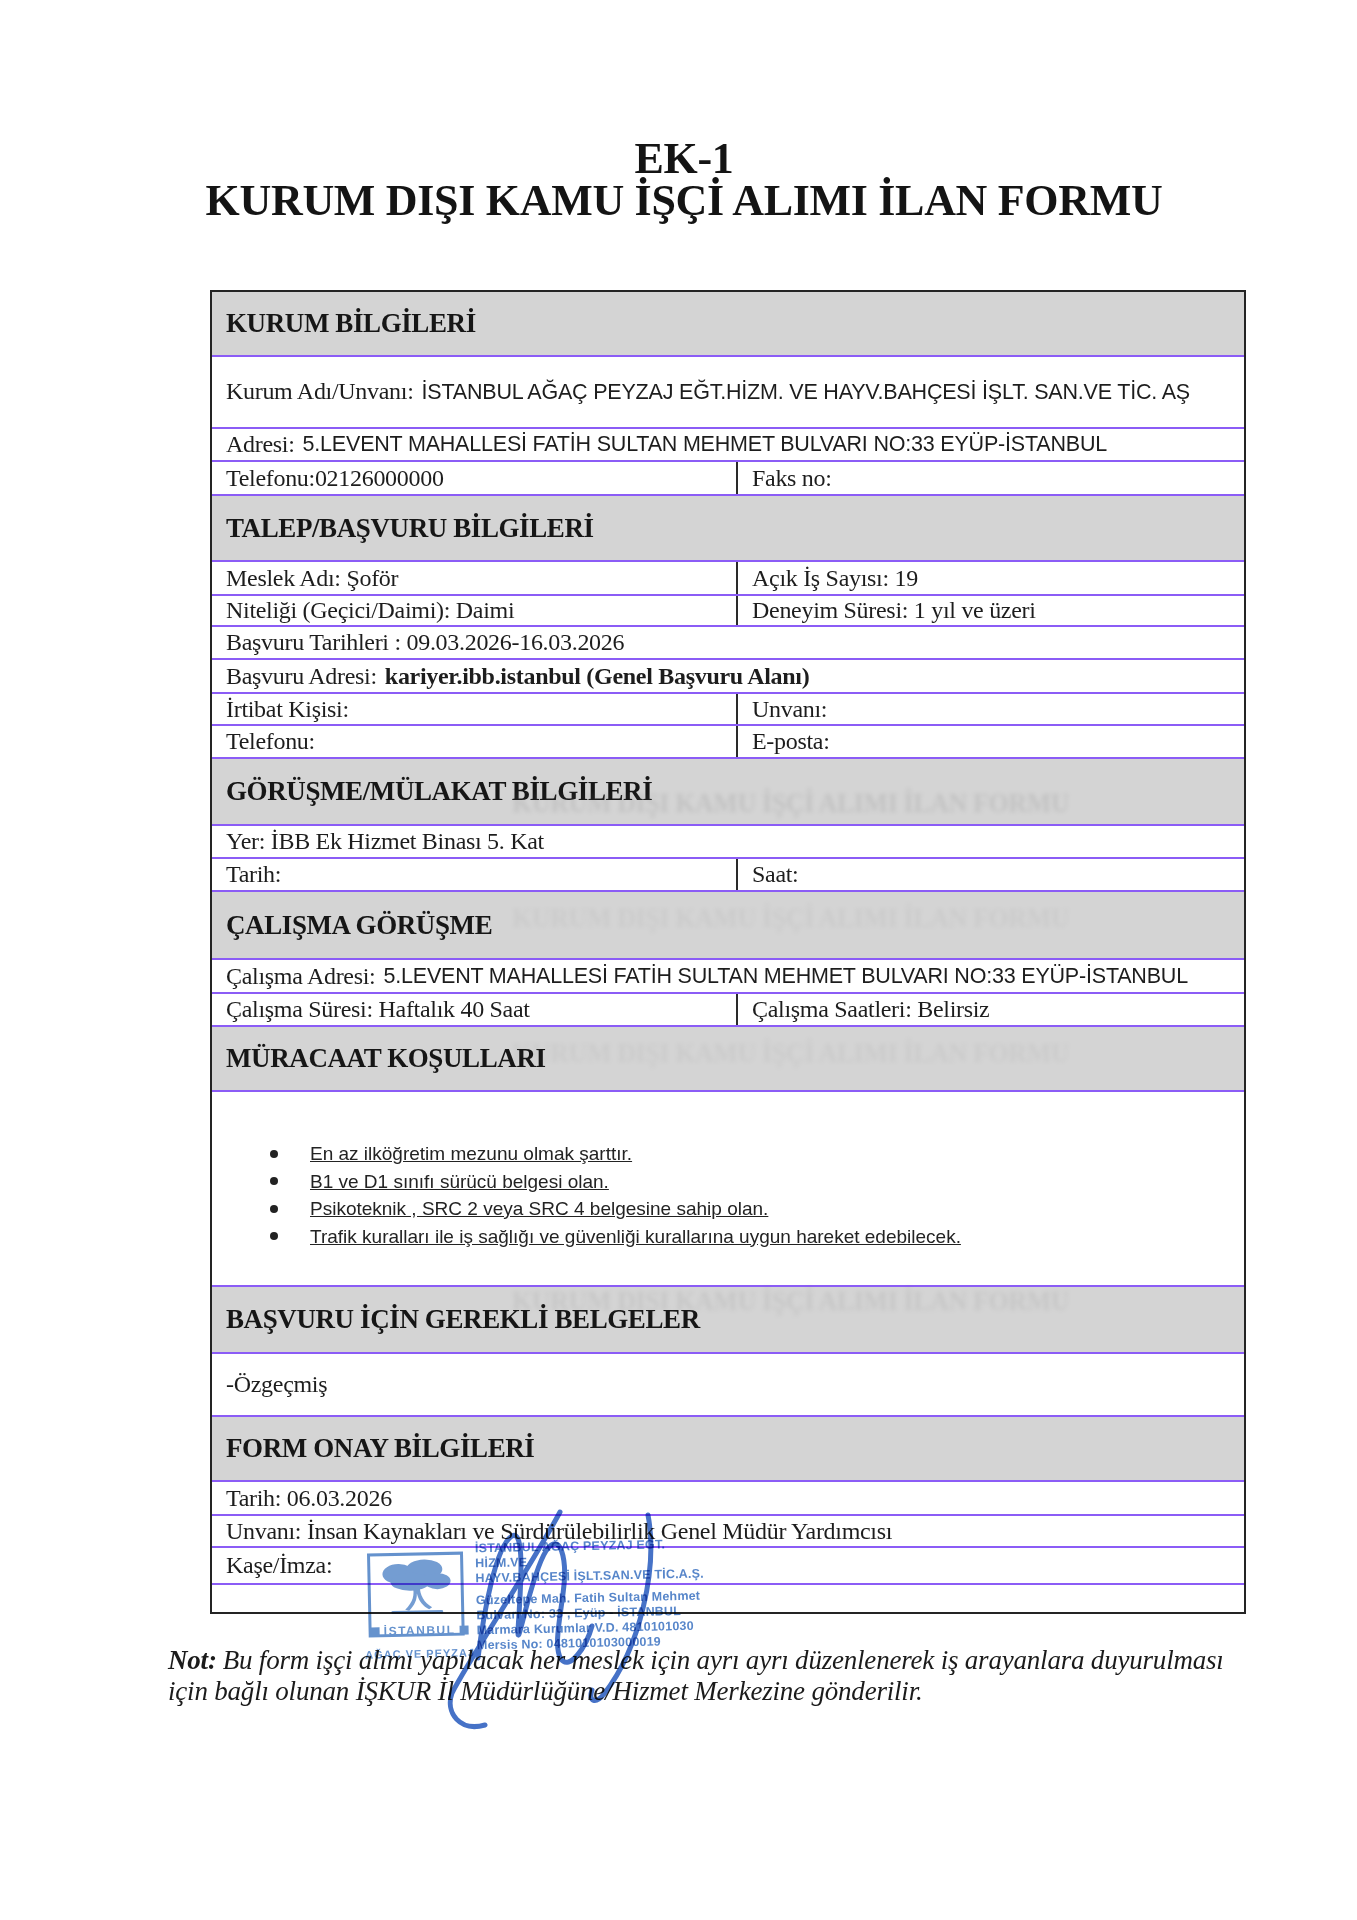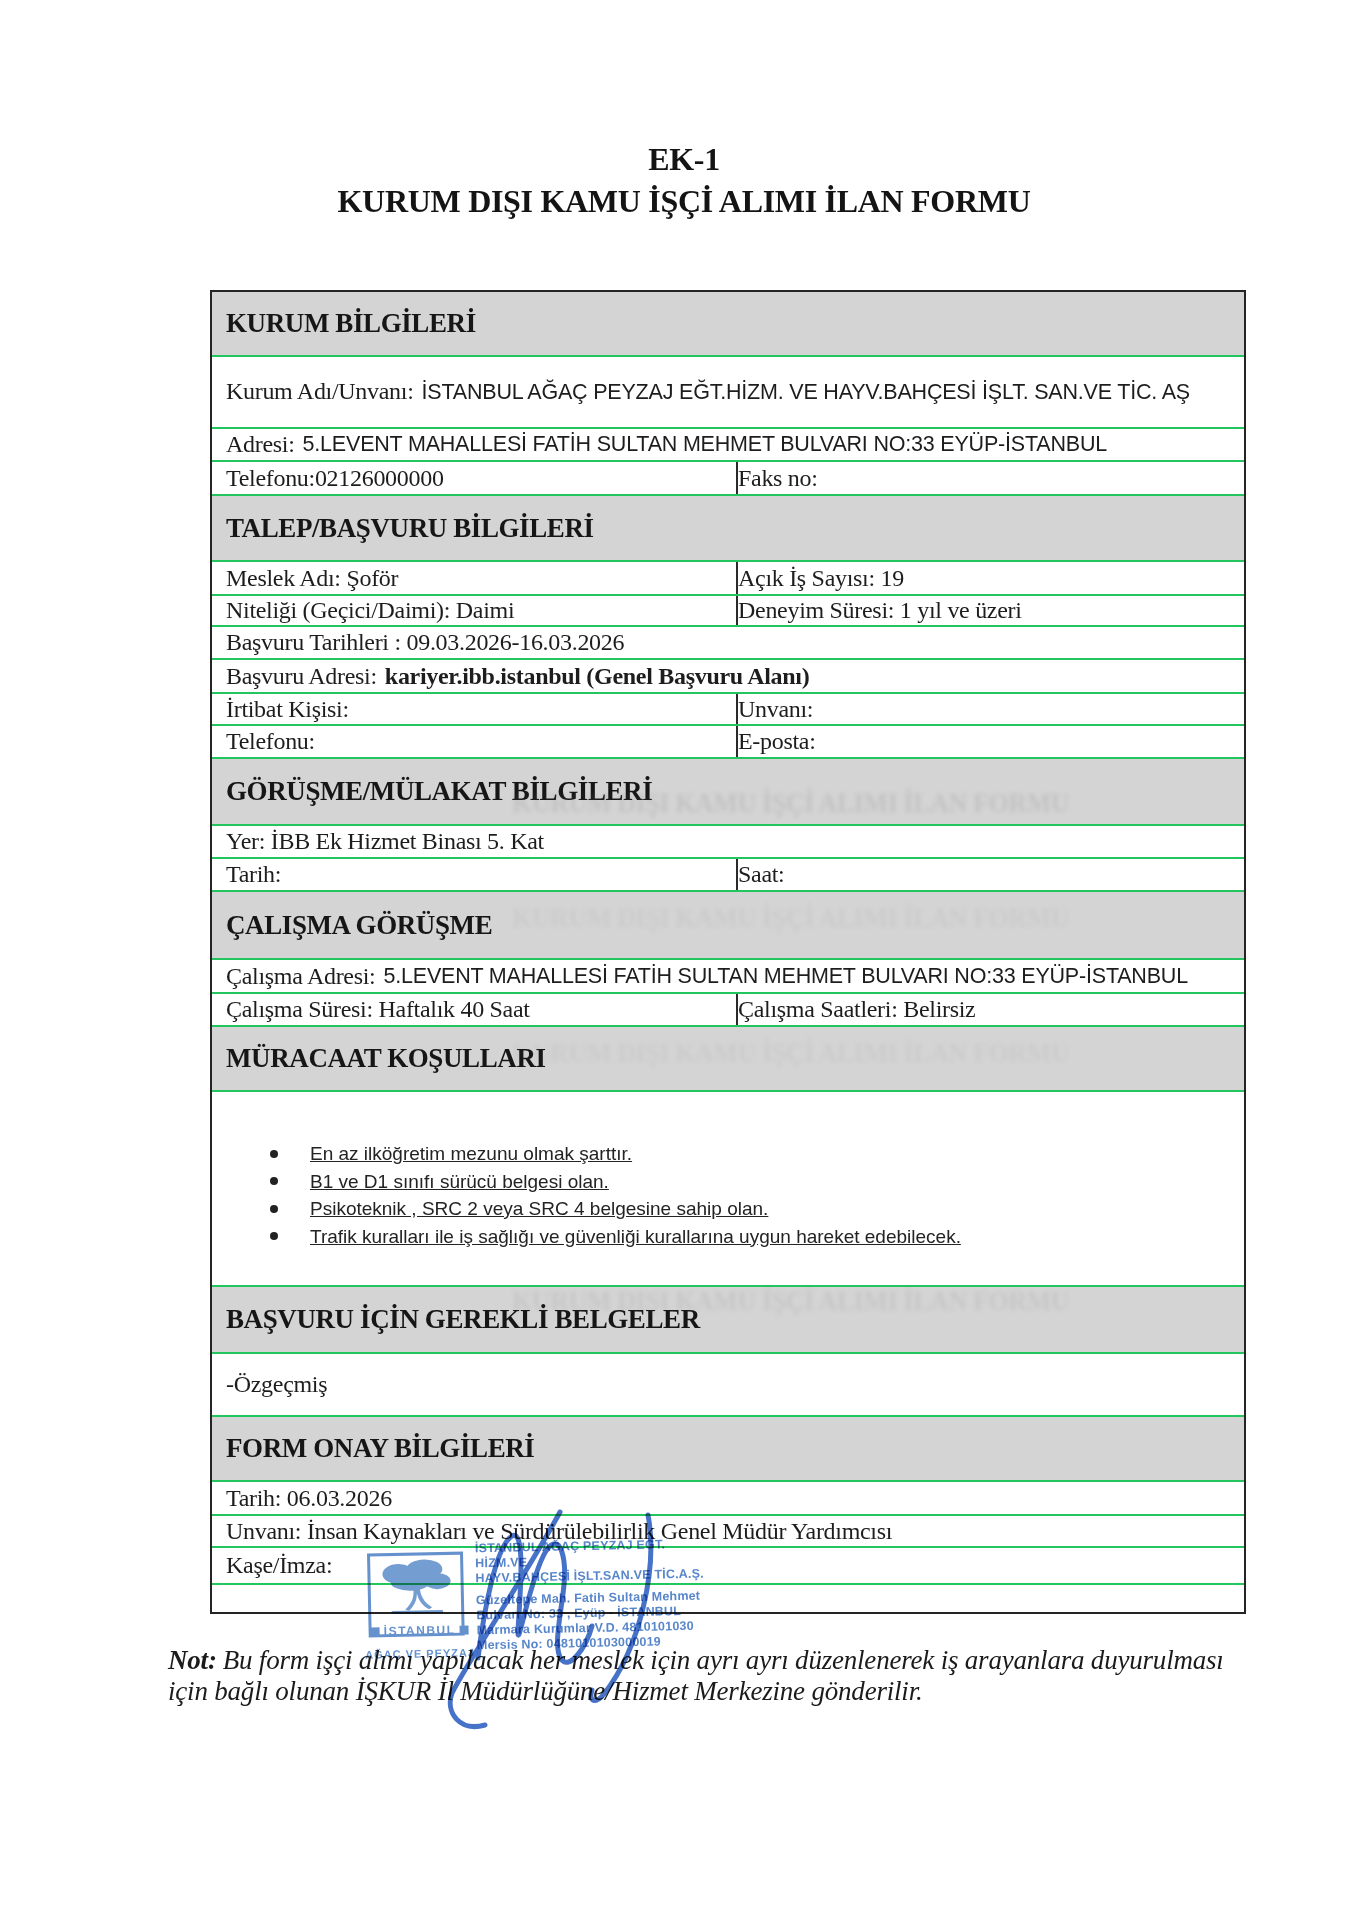--- a/index.html
+++ b/index.html
@@ -1,35 +1,35 @@
 <!DOCTYPE html>
 <html><head>
 <meta charset="utf-8">
 <style>
   html,body{margin:0;padding:0;background:#ffffff;}
   .page{position:relative;width:1357px;height:1920px;background:#ffffff;
         font-family:"Liberation Serif",serif;color:#1d1d1d;overflow:hidden;}
 
   
   .titles{position:absolute;left:166px;top:138px;width:1036px;text-align:center;
-          font-weight:bold;font-size:32px;line-height:42px;letter-spacing:-0.3px;color:#141414;}
+          font-weight:bold;font-size:44px;line-height:42px;letter-spacing:-0.3px;color:#141414;}
 
   
   .tbl{position:absolute;left:166px;top:290px;width:1036px;border:2px solid #242424;
        box-sizing:border-box;background:#fff;margin-left:44px;}
-  .row{box-sizing:border-box;border-top:2px solid #22c55e;position:relative;
+  .row{box-sizing:border-box;border-top:2px solid #8b5cf6;position:relative;
        display:flex;align-items:center;font-size:24px;letter-spacing:-0.3px;}
   .row:first-child{border-top:none;}
   .band{background:#d4d4d4;font-weight:bold;font-size:27px;letter-spacing:-0.4px;
         padding-left:14px;color:#161616;}
   .cell{padding-left:14px;}
   .twocol{padding-left:0;}
   .twocol .cl{width:524px;box-sizing:border-box;padding-left:14px;align-self:stretch;
               display:flex;align-items:center;}
-  .twocol .cr{flex:1;box-sizing:border-box;border-left:2px solid #2a2a2a;
+  .twocol .cr{flex:1;box-sizing:border-box;border-left:2px solid #2a2a2a;padding-left:14px;
               align-self:stretch;display:flex;align-items:center;}
   .sans{font-family:"Liberation Sans",sans-serif;font-size:21.5px;letter-spacing:-0.2px;}
   .lbl{margin-right:8px;white-space:nowrap;}
   .bold{font-weight:bold;}
   .wrapcell{display:block;padding-top:5px;padding-bottom:5px;line-height:31px;}
 
   
   .ghost{position:absolute;left:300px;right:6px;top:30px;font-weight:bold;font-size:26px;
          color:#6a6a6a;opacity:0.16;filter:blur(2px);white-space:nowrap;overflow:hidden;
          transform:scaleY(1.05);pointer-events:none;}

